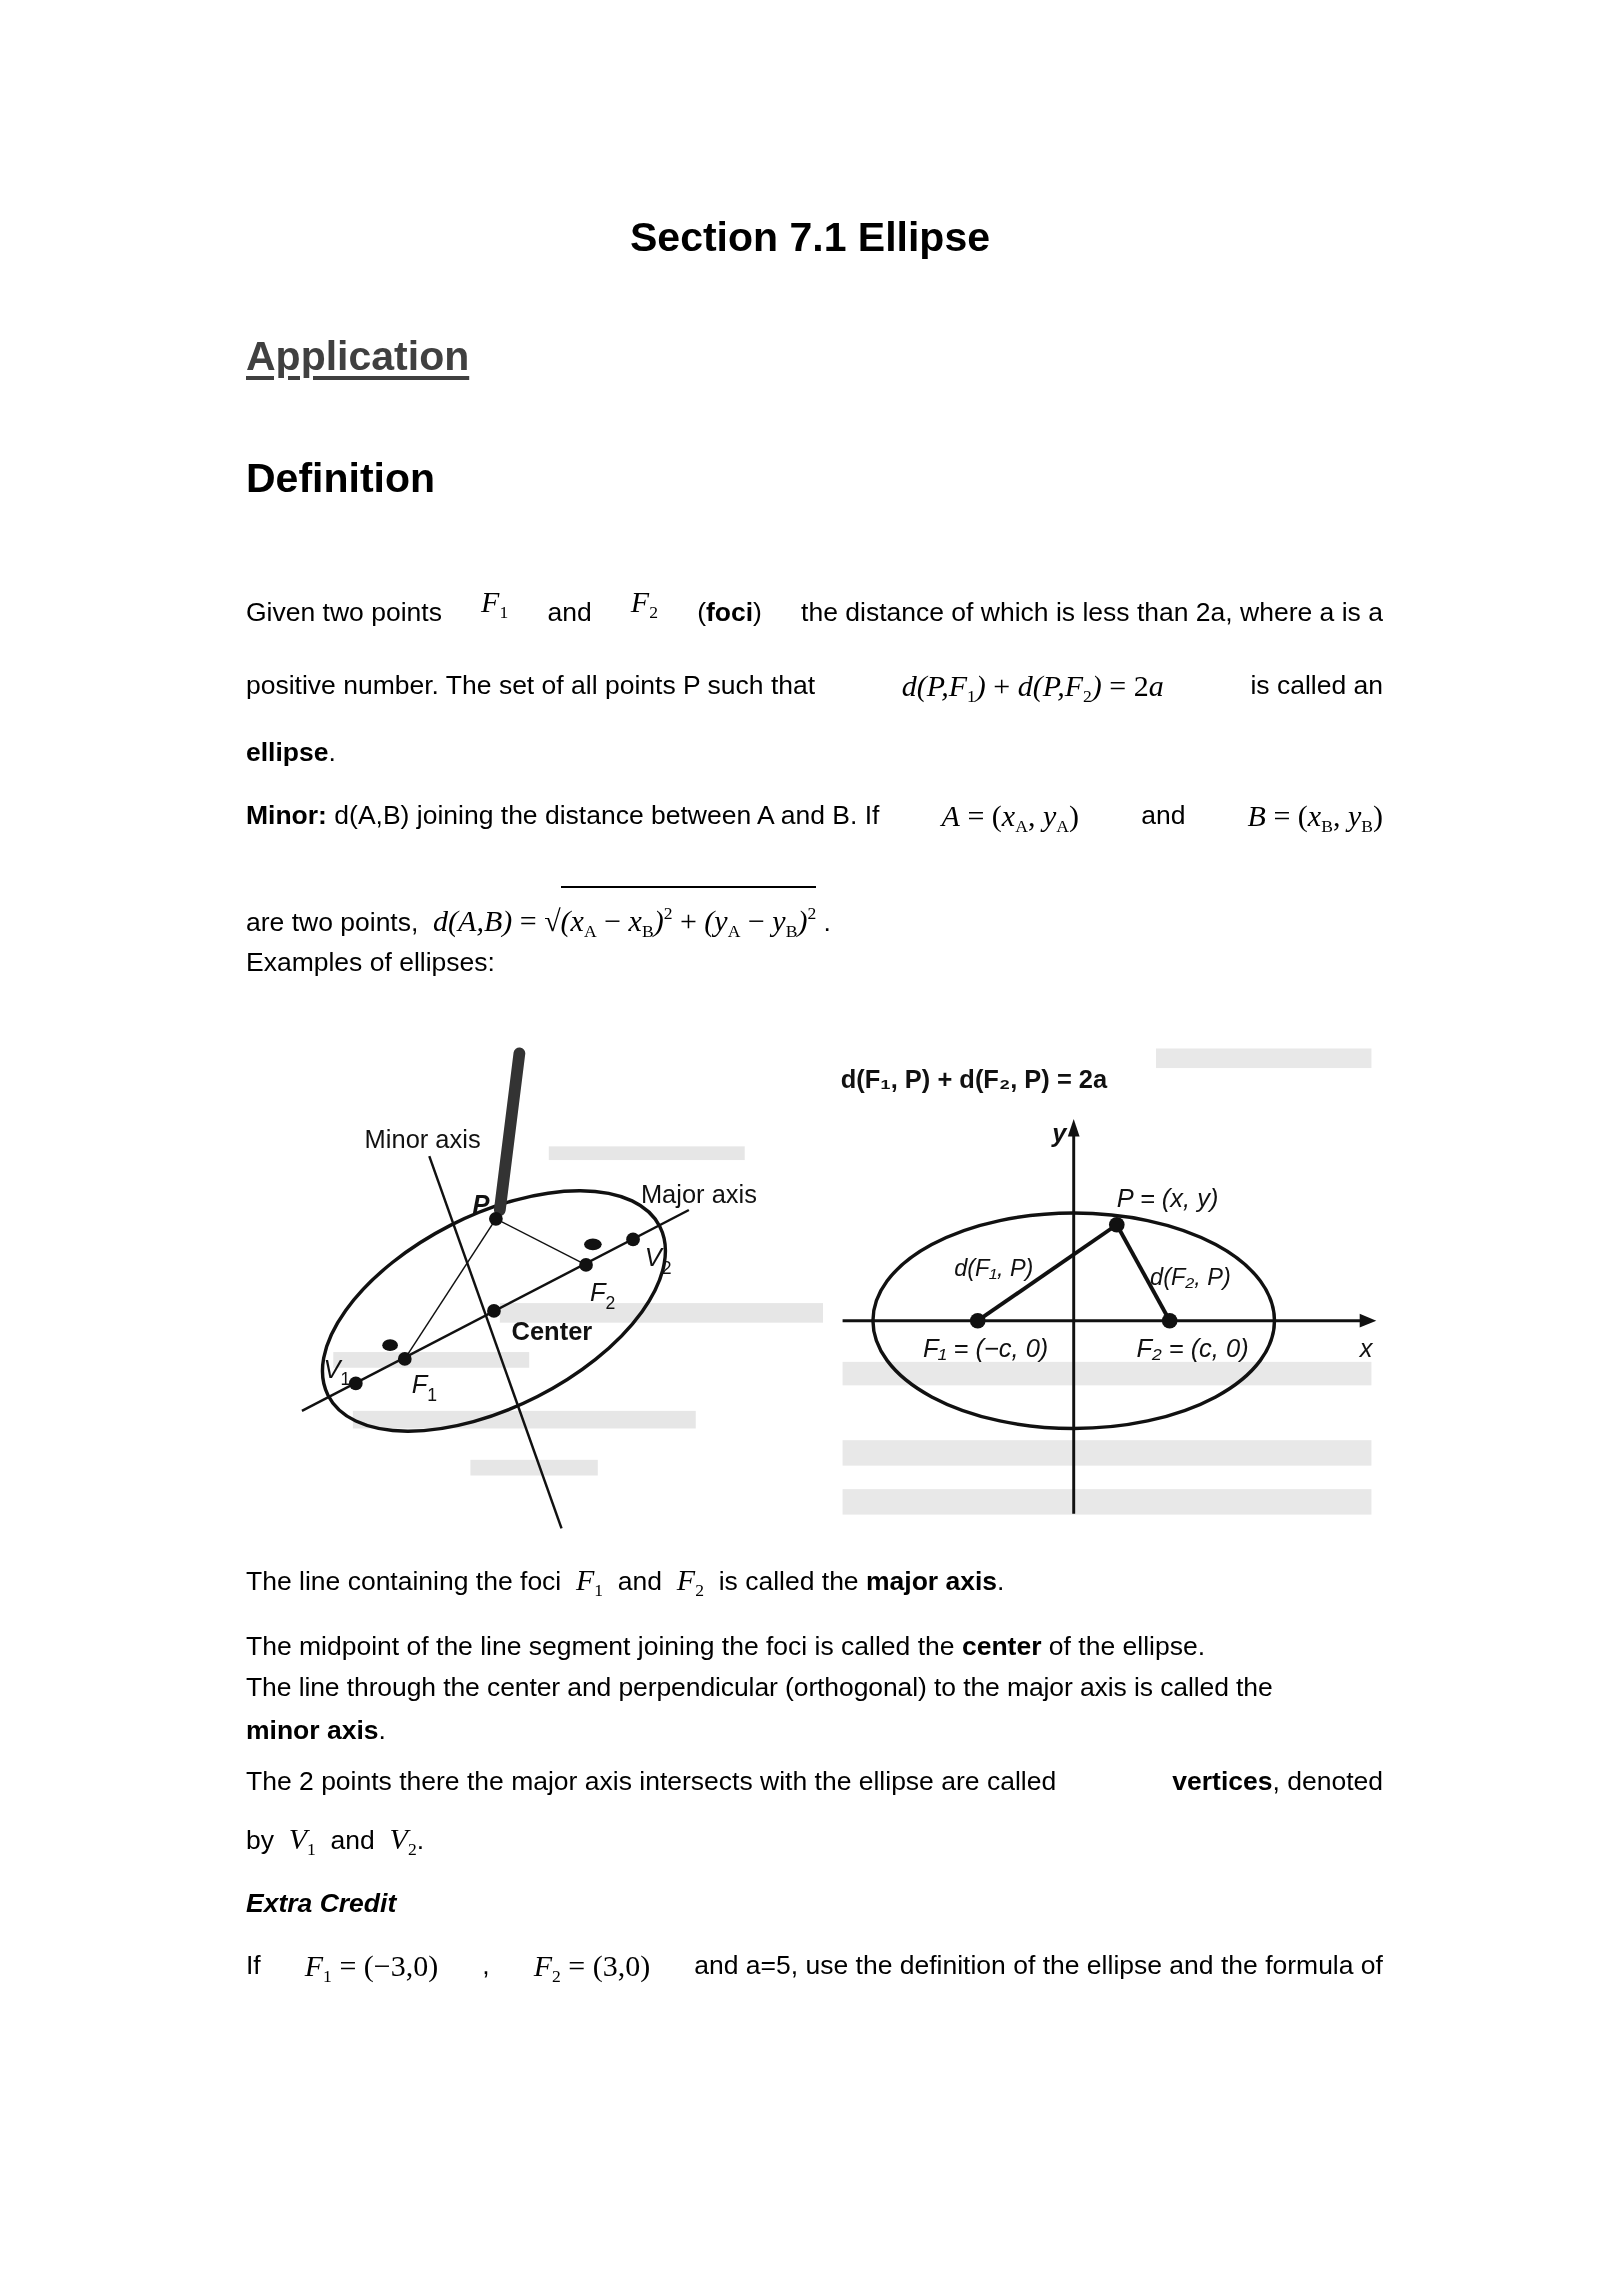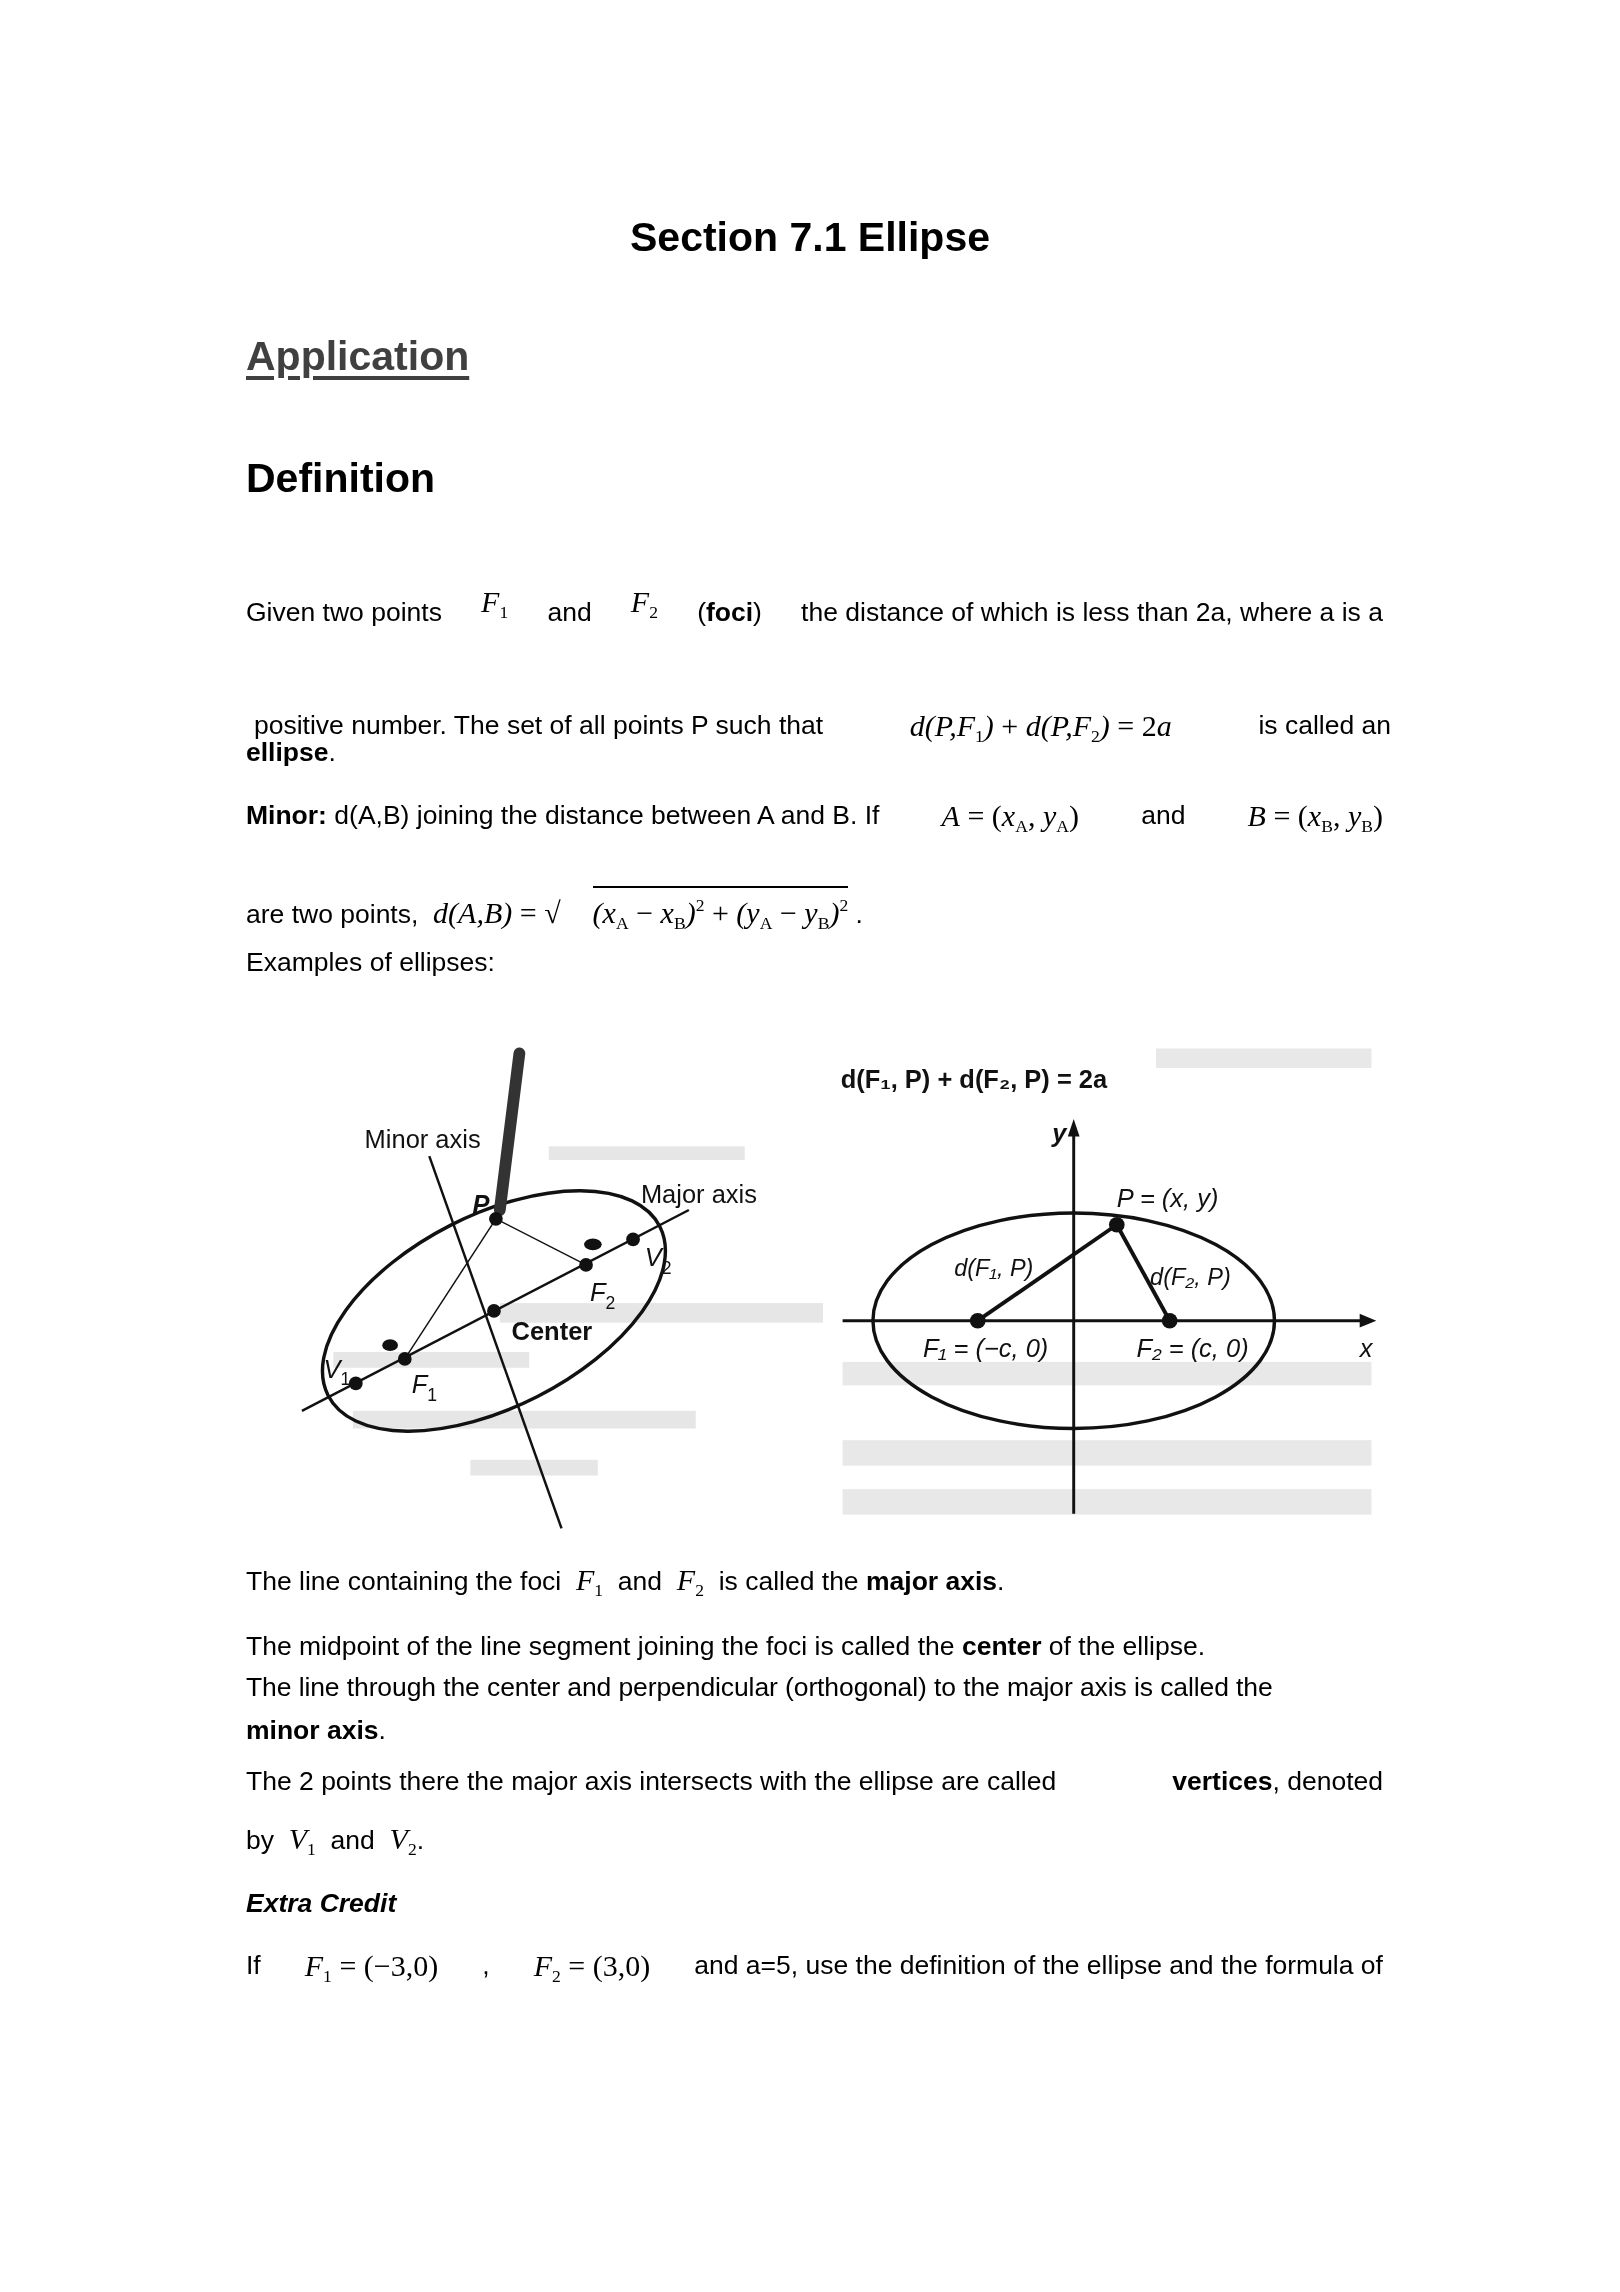--- a/index.html
+++ b/index.html
@@ -13,21 +13,21 @@
           text-underline-offset: 5.9px; }
   .h2 { position: absolute; left: 246px; top: 455px; font-size: 41px; font-weight: bold; }
   .line { position: absolute; left: 246px; width: 1137px; font-size: 26.5px; line-height: 31px;
           white-space: nowrap; }
   .just { display: flex; justify-content: space-between; }
   .math { font-family: "Liberation Serif", serif; font-style: italic; font-size: 30px; }
   .math .up { font-style: normal; }
   sub { font-size: 17.6px; vertical-align: -5.9px; font-style: normal; }
   sup { font-size: 17.6px; vertical-align: 11.8px; font-style: normal; }
   b { font-weight: bold; }
-  .sqrt { display: inline-block; border-top: 2px solid #000; padding-top: 2px; margin-left: 32px; }
+  .sqrt { display: inline-block; border-top: 2px solid #000; padding-top: 10px; }
   .fig { position: absolute; }
   .fig svg text { font-family: "Liberation Sans", sans-serif; }
 </style>
 </head>
 <body>
 
 <div class="page">
 
   <div class="title">Section 7.1 Ellipse</div>
 
@@ -37,21 +37,21 @@
 
   <div class="line just" style="top:586px;align-items:flex-end;">
     <span>Given two points</span>
     <span class="math"><span>F</span><sub>1</sub></span>
     <span>and</span>
     <span class="math"><span>F</span><sub>2</sub></span>
     <span>(<b>foci</b>)</span>
     <span>the distance of which is less than 2a, where a is a</span>
   </div>
 
-  <div class="line just" style="top:710px;margin-left:8px;">
+  <div class="line just" style="top:670px;">
     <span>positive number. The set of all points P such that</span>
     <span class="math">d(P,F<sub>1</sub>)<span class="up"> + </span>d(P,F<sub>2</sub>)<span class="up"> = 2</span>a</span>
     <span>is called an</span>
   </div>
 
   <div class="line" style="top:737px;">
     <b>ellipse</b><span>.</span>
   </div>
 
   <div class="line just" style="top:800px;">

